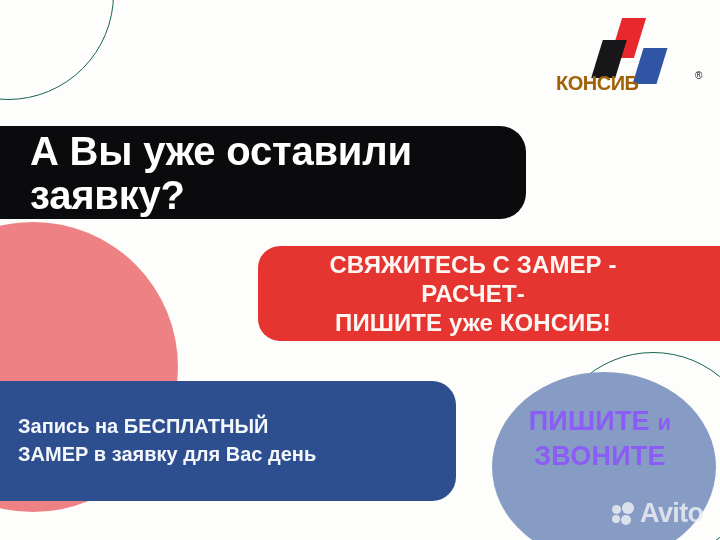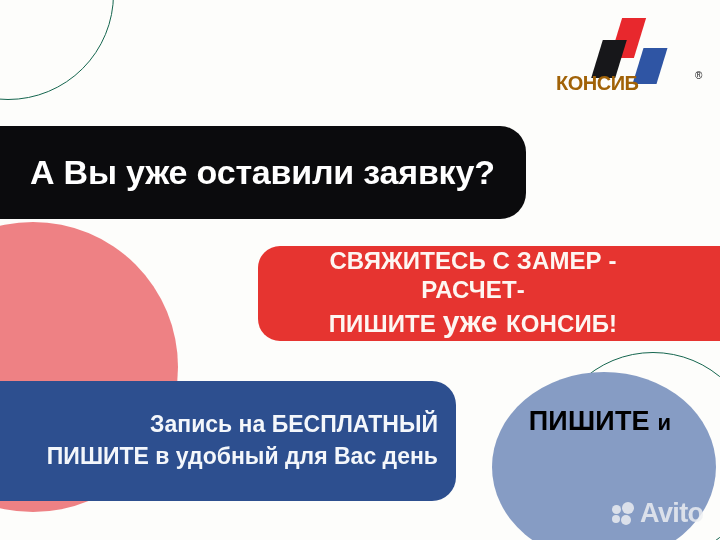--- a/index.html
+++ b/index.html
@@ -117,21 +117,21 @@
     top: 126px;
     width: 556px;
     height: 93px;
     background: #0b0b0d;
     border-radius: 26px;
     padding-left: 60px;
     padding-right: 22px;
   }
   .banner-black .banner-text {
     color: #ffffff;
-    font-size: 34px;
+    font-size: 40px;
     font-weight: bold;
     letter-spacing: -0.2px;
     line-height: 1.1;
   }
 
   .banner-red {
     left: 258px;
     top: 246px;
     width: 492px;
     height: 95px;
@@ -141,49 +141,48 @@
     padding-right: 84px;
   }
   .banner-red .banner-text {
     color: #fdf6f2;
     font-size: 24px;
     font-weight: bold;
     line-height: 1.22;
     text-align: center;
     letter-spacing: 0.1px;
   }
-  .lc { font-size: 30px; }
+  .lc { font-size: 24px; }
 
   .banner-blue {
     left: -30px;
     top: 381px;
     width: 486px;
     height: 120px;
     background: #2d4f8f;
     border-radius: 24px;
     padding-left: 48px;
     padding-right: 18px;
   }
   .banner-blue .banner-text {
     color: #f4f7fb;
-    font-size: 23px;
+    font-size: 20px;
     font-weight: bold;
     line-height: 1.38;
     letter-spacing: 0px;
-    text-align: right;
   }
 
   
   .ellipse-text {
     position: absolute;
     left: 492px;
     top: 404px;
     width: 216px;
     text-align: center;
-    color: #000000;
+    color: #8b5cf6;
     font-size: 27px;
     font-weight: bold;
     line-height: 1.28;
     letter-spacing: 0.2px;
   }
   .ellipse-text .small { font-size: 22px; }
 
   
   .watermark {
     position: absolute;
@@ -244,26 +243,27 @@
   <div class="banner banner-red">
     <div class="banner-text">
       <span>СВЯЖИТЕСЬ С ЗАМЕР - РАСЧЕТ-</span><br>
       <span>ПИШИТЕ </span><span class="lc">уже </span><span>КОНСИБ!</span>
     </div>
   </div>
 
   <div class="banner banner-blue">
     <div class="banner-text">
       <span>Запись на БЕСПЛАТНЫЙ</span><br>
-      <span>ПИШИТЕ в удобный для Вас день</span>
+      <span>ЗАМЕР в заявку для Вас день</span>
     </div>
   </div>
 
   <div class="ellipse-text">
     <span>ПИШИТЕ </span><span class="small">и</span><br>
+    <span>ЗВОНИТЕ</span>
   </div>
 
   <div class="watermark">
     <span class="wm-dots">
       <i class="d1"></i>
         <i class="d2"></i>
         <i class="d3"></i>
         <i class="d4"></i>
     </span>
     <span class="wm-word">Avito</span>

